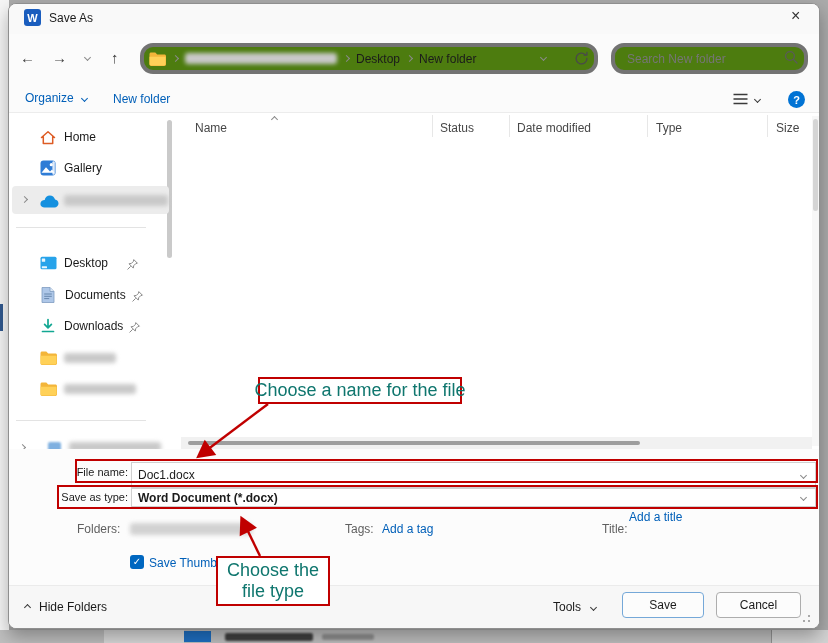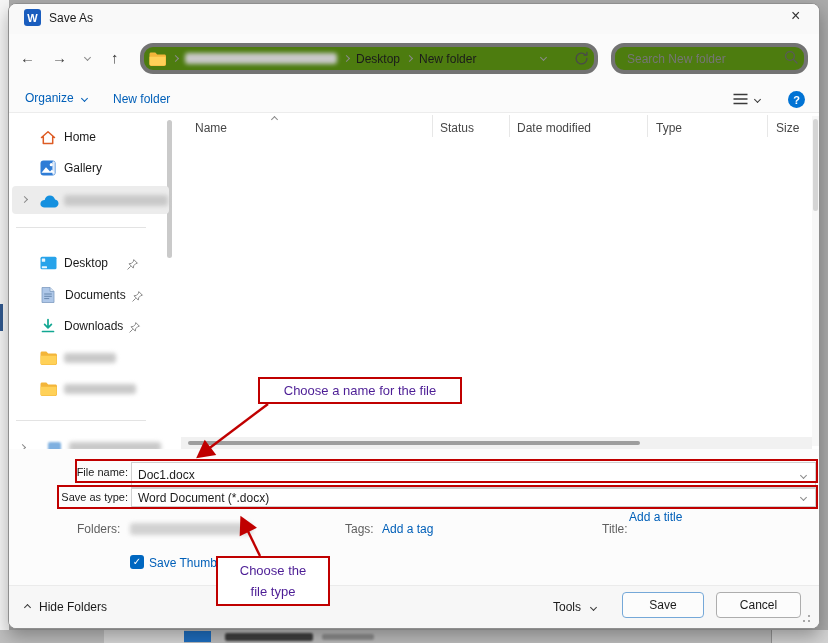--- a/index.html
+++ b/index.html
@@ -26,21 +26,21 @@
   .blob{background:#C9C9C9;border-radius:3px;filter:blur(2px);}
   .srow{left:14px;width:150px;height:30px;display:flex;align-items:center;}
   .slabel{font-size:12px;color:#1A1A1A;white-space:nowrap;}
   .icon-wrap{width:24px;display:flex;align-items:center;justify-content:flex-start;flex:0 0 24px;}
   .pin{position:absolute;top:9px;}
   .vsep{position:absolute;width:1px;height:22px;top:115px;background:#E7E7E7;}
   .combo{position:absolute;background:#FFF;border:1px solid #D0D0D0;display:flex;align-items:center;}
   .combo input{border:none;outline:none;font-size:12px;color:#1B1B1B;flex:1;background:transparent;padding:0 0 0 6px;}
   .redbox{position:absolute;border:2px solid #C00000;z-index:25;pointer-events:none;}
   .callout{position:absolute;border:2px solid #C00000;background:#FFF;z-index:26;display:flex;flex-direction:column;align-items:center;justify-content:center;}
-  .callout div{font-size:13px;color:#4c1d95;white-space:nowrap;line-height:21px;}
+  .callout div{font-size:18px;color:#0f766e;white-space:nowrap;line-height:21px;}
   .btn{position:absolute;display:flex;align-items:center;justify-content:center;font-size:12px;color:#1B1B1B;background:#FCFCFC;border:1px solid #ADADAD;border-radius:4px;cursor:default;}
   .grip-dot{position:absolute;width:2px;height:2px;background:#A9A9A9;}
 </style>
 </head>
 <body>
 
 <div class="canvas">
 
   <div class="abs" style="left:0;top:0;width:9px;height:630px;background:#F6F6F6;"></div>
   <div class="abs" style="left:0;top:304px;width:3px;height:27px;background:#31598F;"></div>
@@ -251,21 +251,21 @@
 
   <div class="abs t11" style="left:auto;right:700px;top:466px;color:#1B1B1B;">File name:</div>
   <div class="combo" style="left:131px;top:462px;width:685px;height:26px;">
     <input value="Doc1.docx" style="">
     <span class="chv down sm lt" style="margin-right:9px;"></span>
   </div>
   <div class="redbox" style="left:75px;top:459px;width:743px;height:24px;"></div>
 
   <div class="abs t11" style="left:auto;right:700px;top:491px;color:#1B1B1B;">Save as type:</div>
   <div class="combo" style="left:131px;top:488px;width:685px;height:19px;">
-    <span class="t12" style="padding-left:6px;flex:1;">Word Document (*.docx)</span>
+    <span class="t12" style="padding-left:6px;flex:1;font-weight:bold;">Word Document (*.docx)</span>
     <span class="chv down sm lt" style="margin-right:9px;"></span>
   </div>
   <div class="redbox" style="left:57px;top:485px;width:761px;height:24px;"></div>
 
   <div class="abs t12 gray" style="left:77px;top:522px;">Folders:</div>
   <div class="abs blob" style="left:130px;top:523px;width:122px;height:12px;background:#D2D2D2;"></div>
   <div class="abs t12 gray" style="left:345px;top:522px;">Tags:</div>
   <div class="abs t12 blue" style="left:382px;top:522px;">Add a tag</div>
   <div class="abs t12 gray" style="left:592px;top:522px;margin-left:10px;">Title:</div>
   <div class="abs t12 blue" style="left:629px;top:510px;">Add a title</div>

